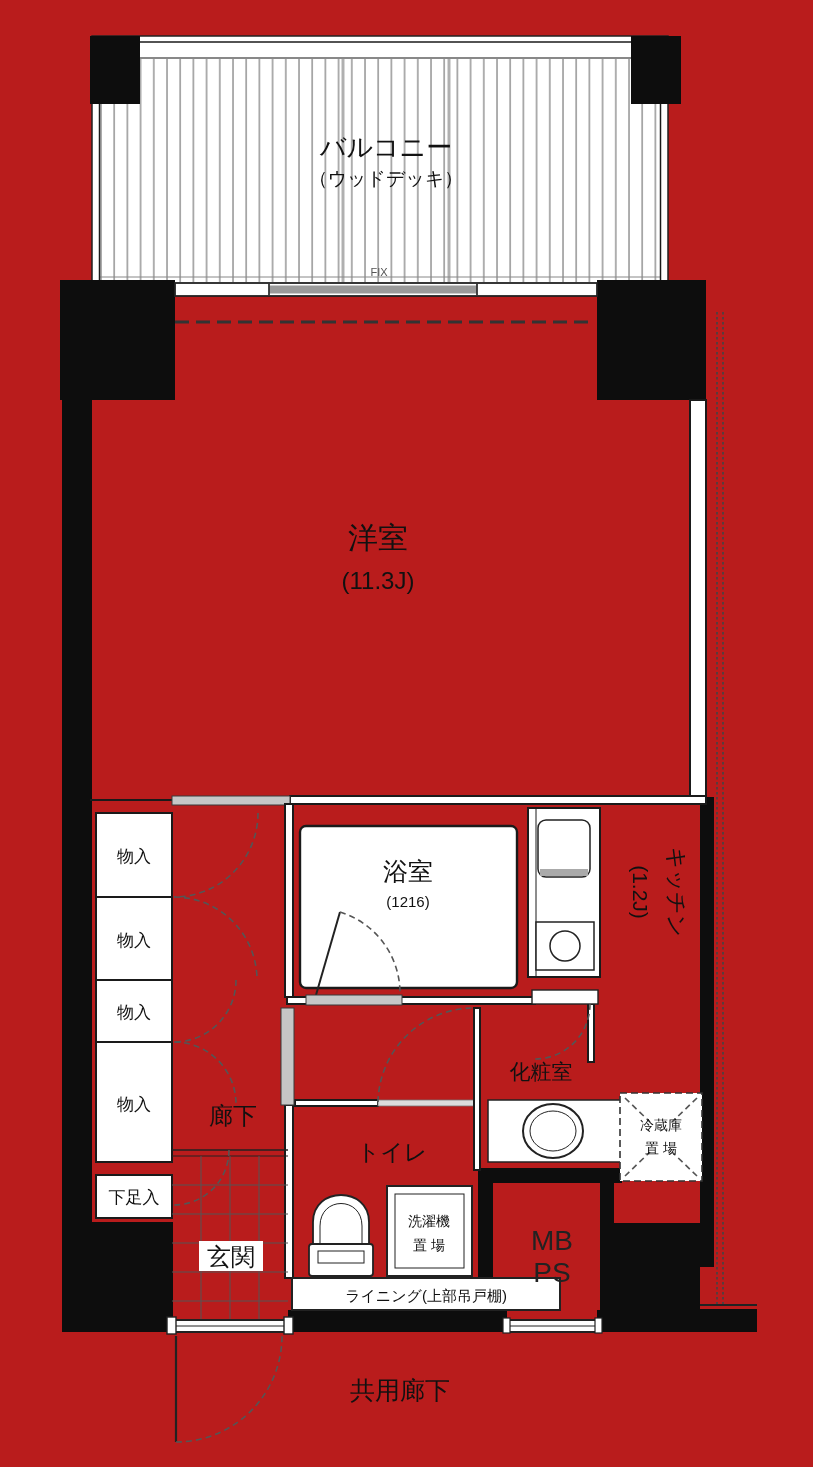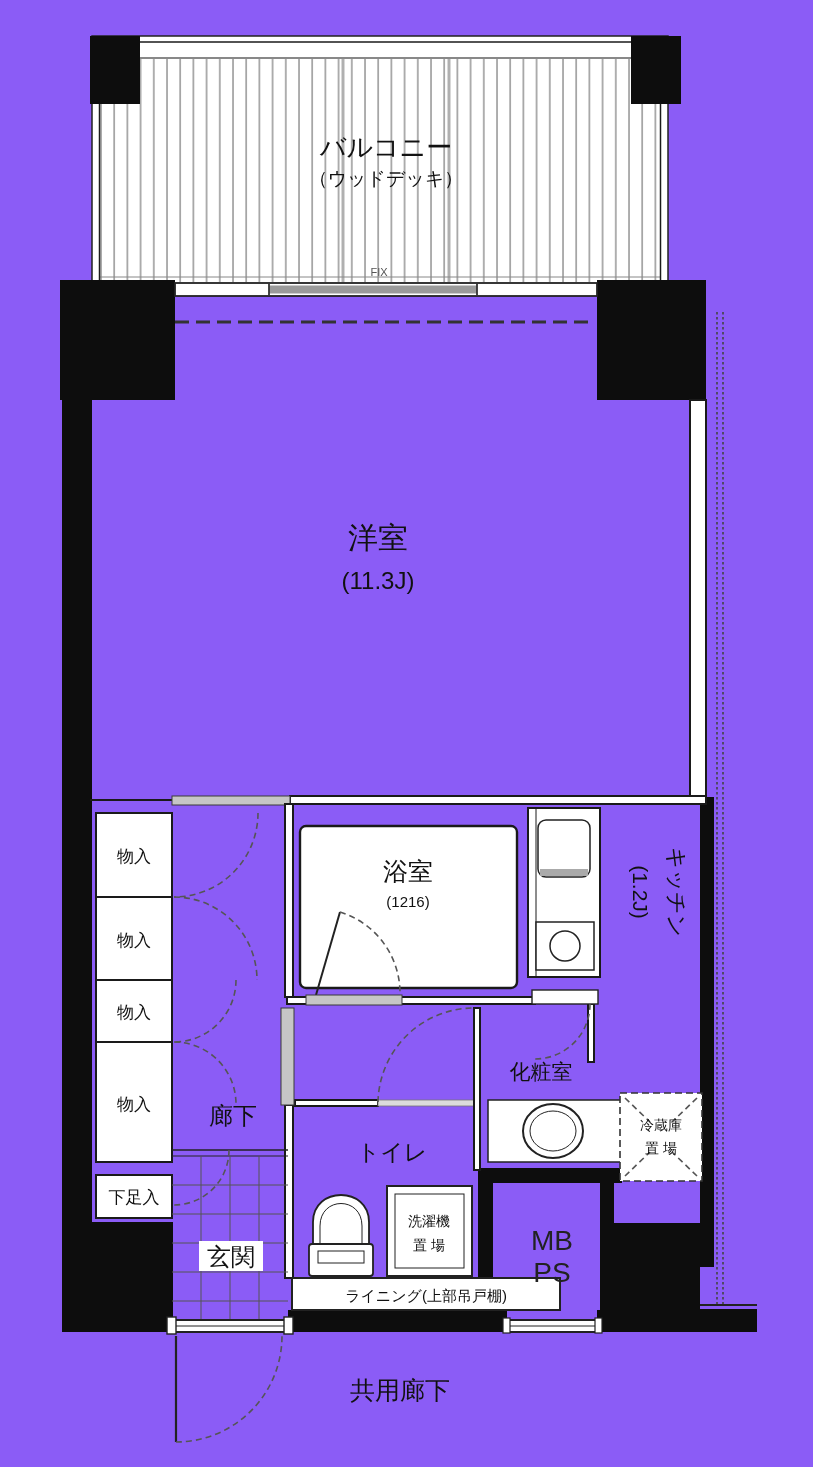--- a/index.html
+++ b/index.html
@@ -1,16 +1,16 @@
 <!DOCTYPE html>
 <html><head>
 <meta charset="utf-8">
 <style>
   html,body{margin:0;padding:0;background:#ffffff;}
-  .stage{width:813px;height:1467px;position:relative;background:#8b5cf6;margin:0 auto;
+  .stage{width:813px;height:1467px;position:relative;background:#b91c1c;margin:0 auto;
          font-family:"Liberation Sans","DejaVu Sans",sans-serif;}
   svg{display:block;}
   text{fill:#111;font-family:"Liberation Sans","DejaVu Sans",sans-serif;}
   .t11{font-size:11px;fill:#555;}
   .t14{font-size:14px;}
   .t15{font-size:15px;}
   .t17{font-size:17px;}
   .t19{font-size:19px;}
   .t21{font-size:21px;}
   .t22{font-size:22px;}

